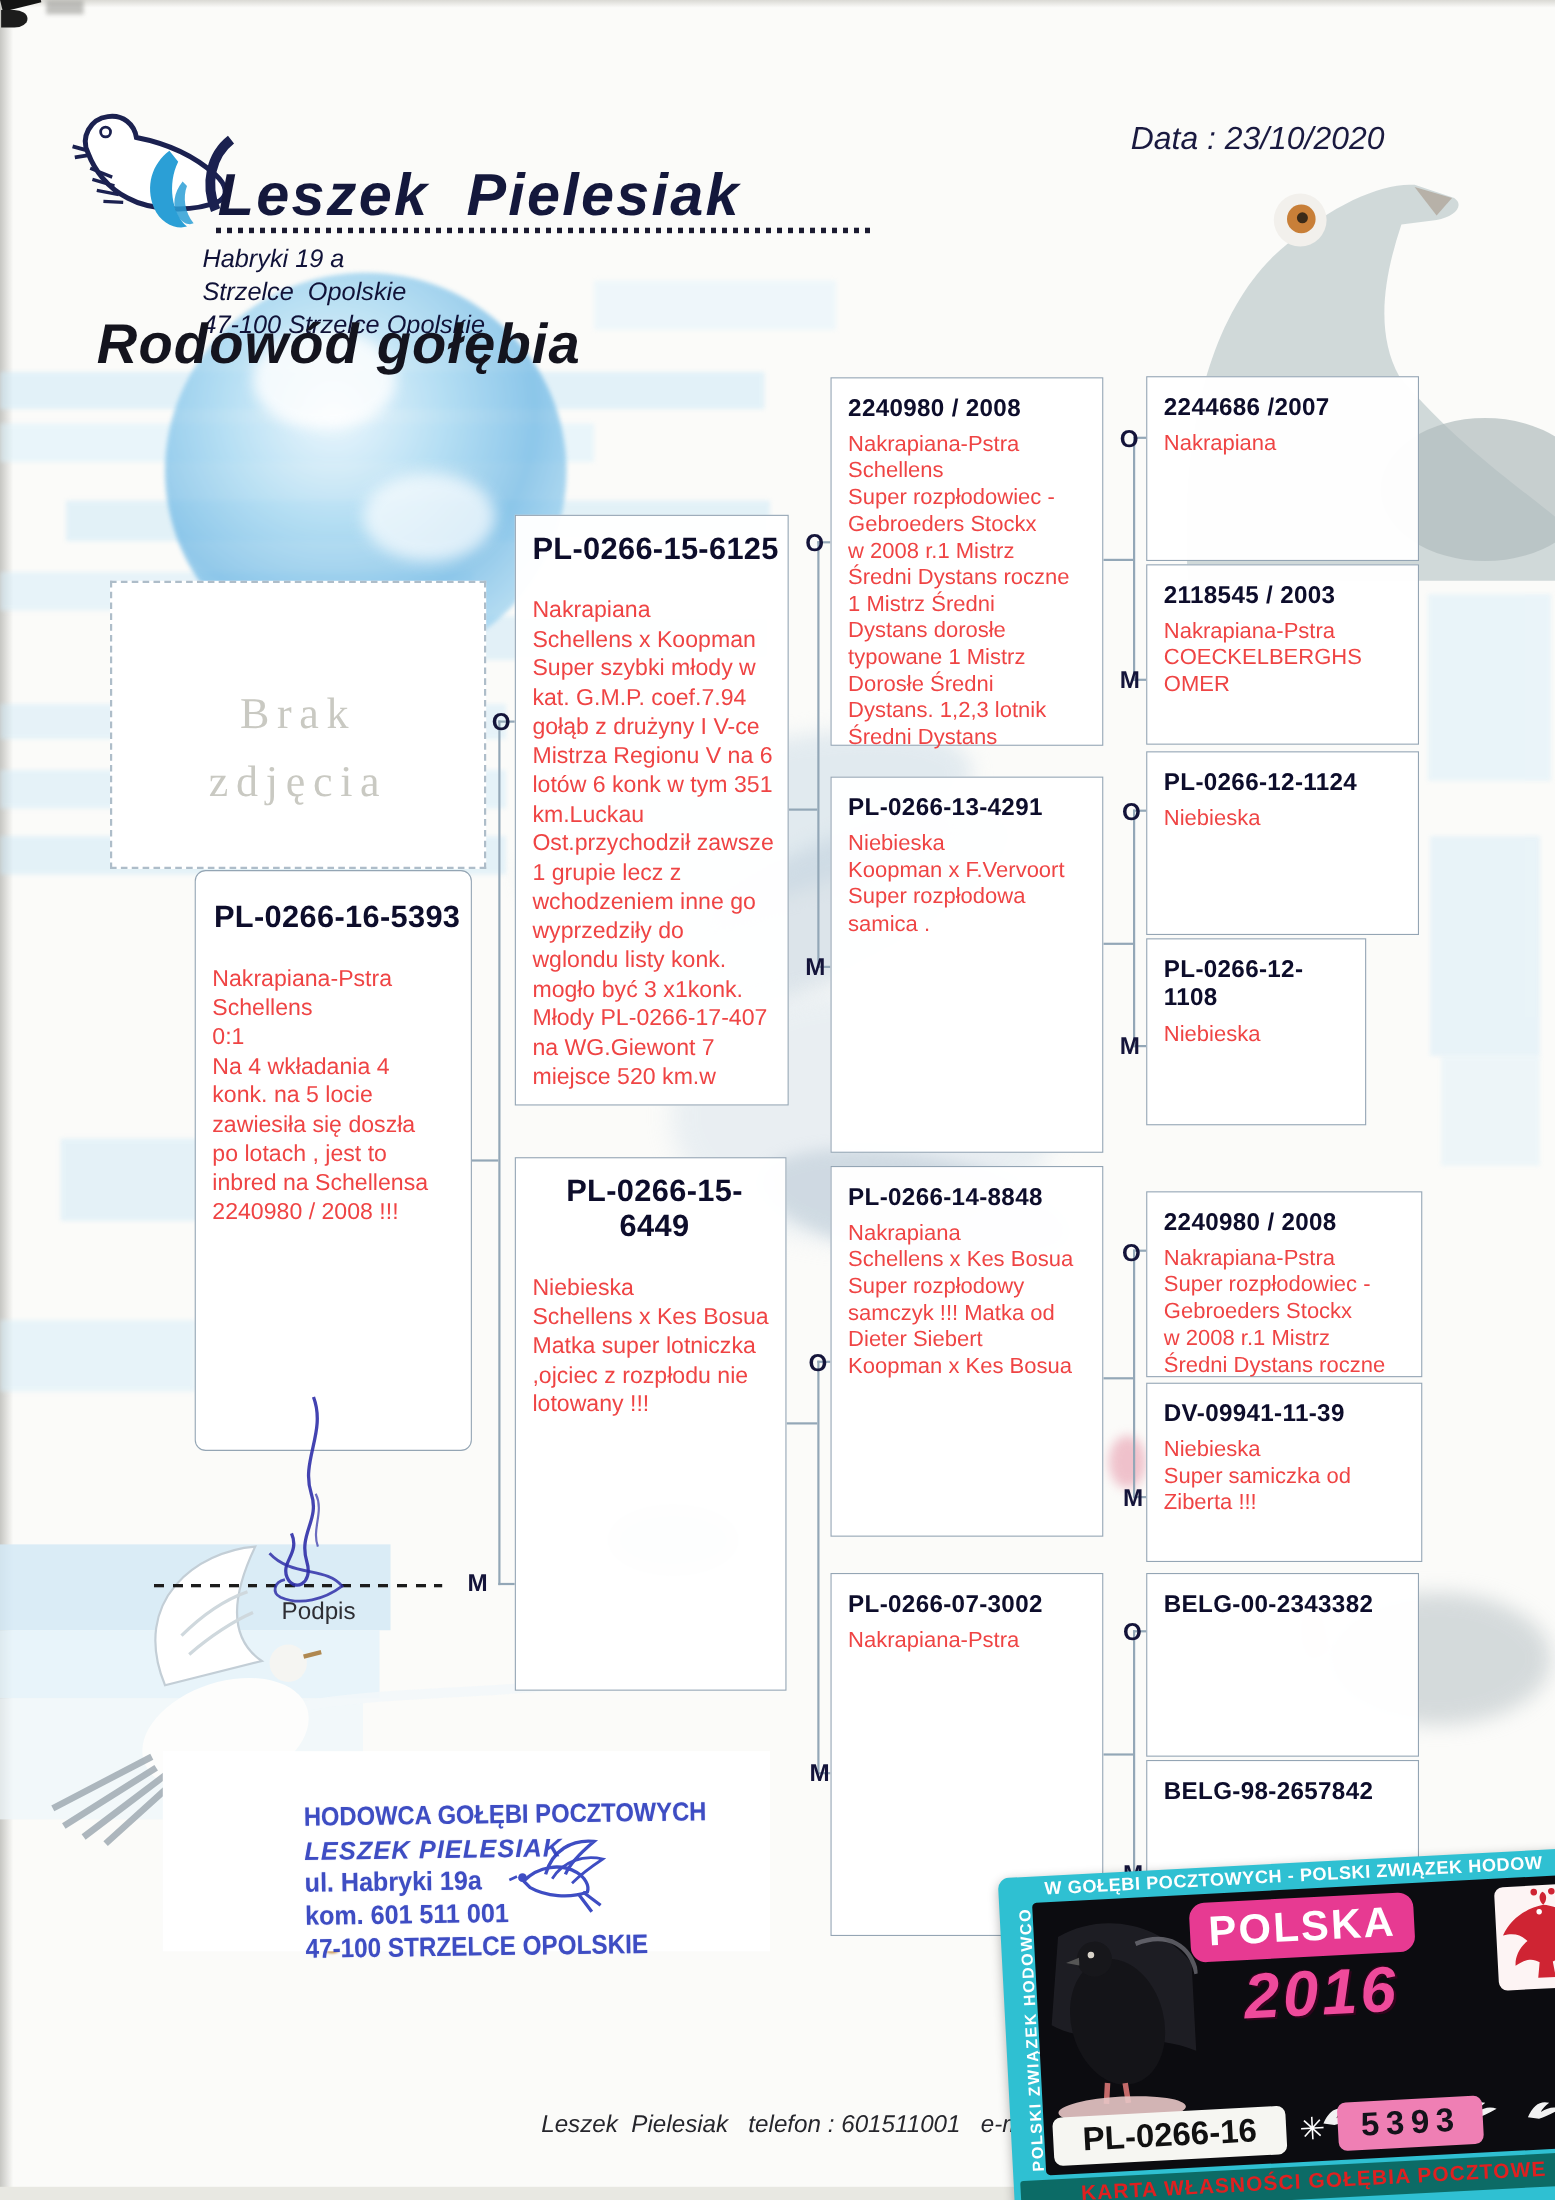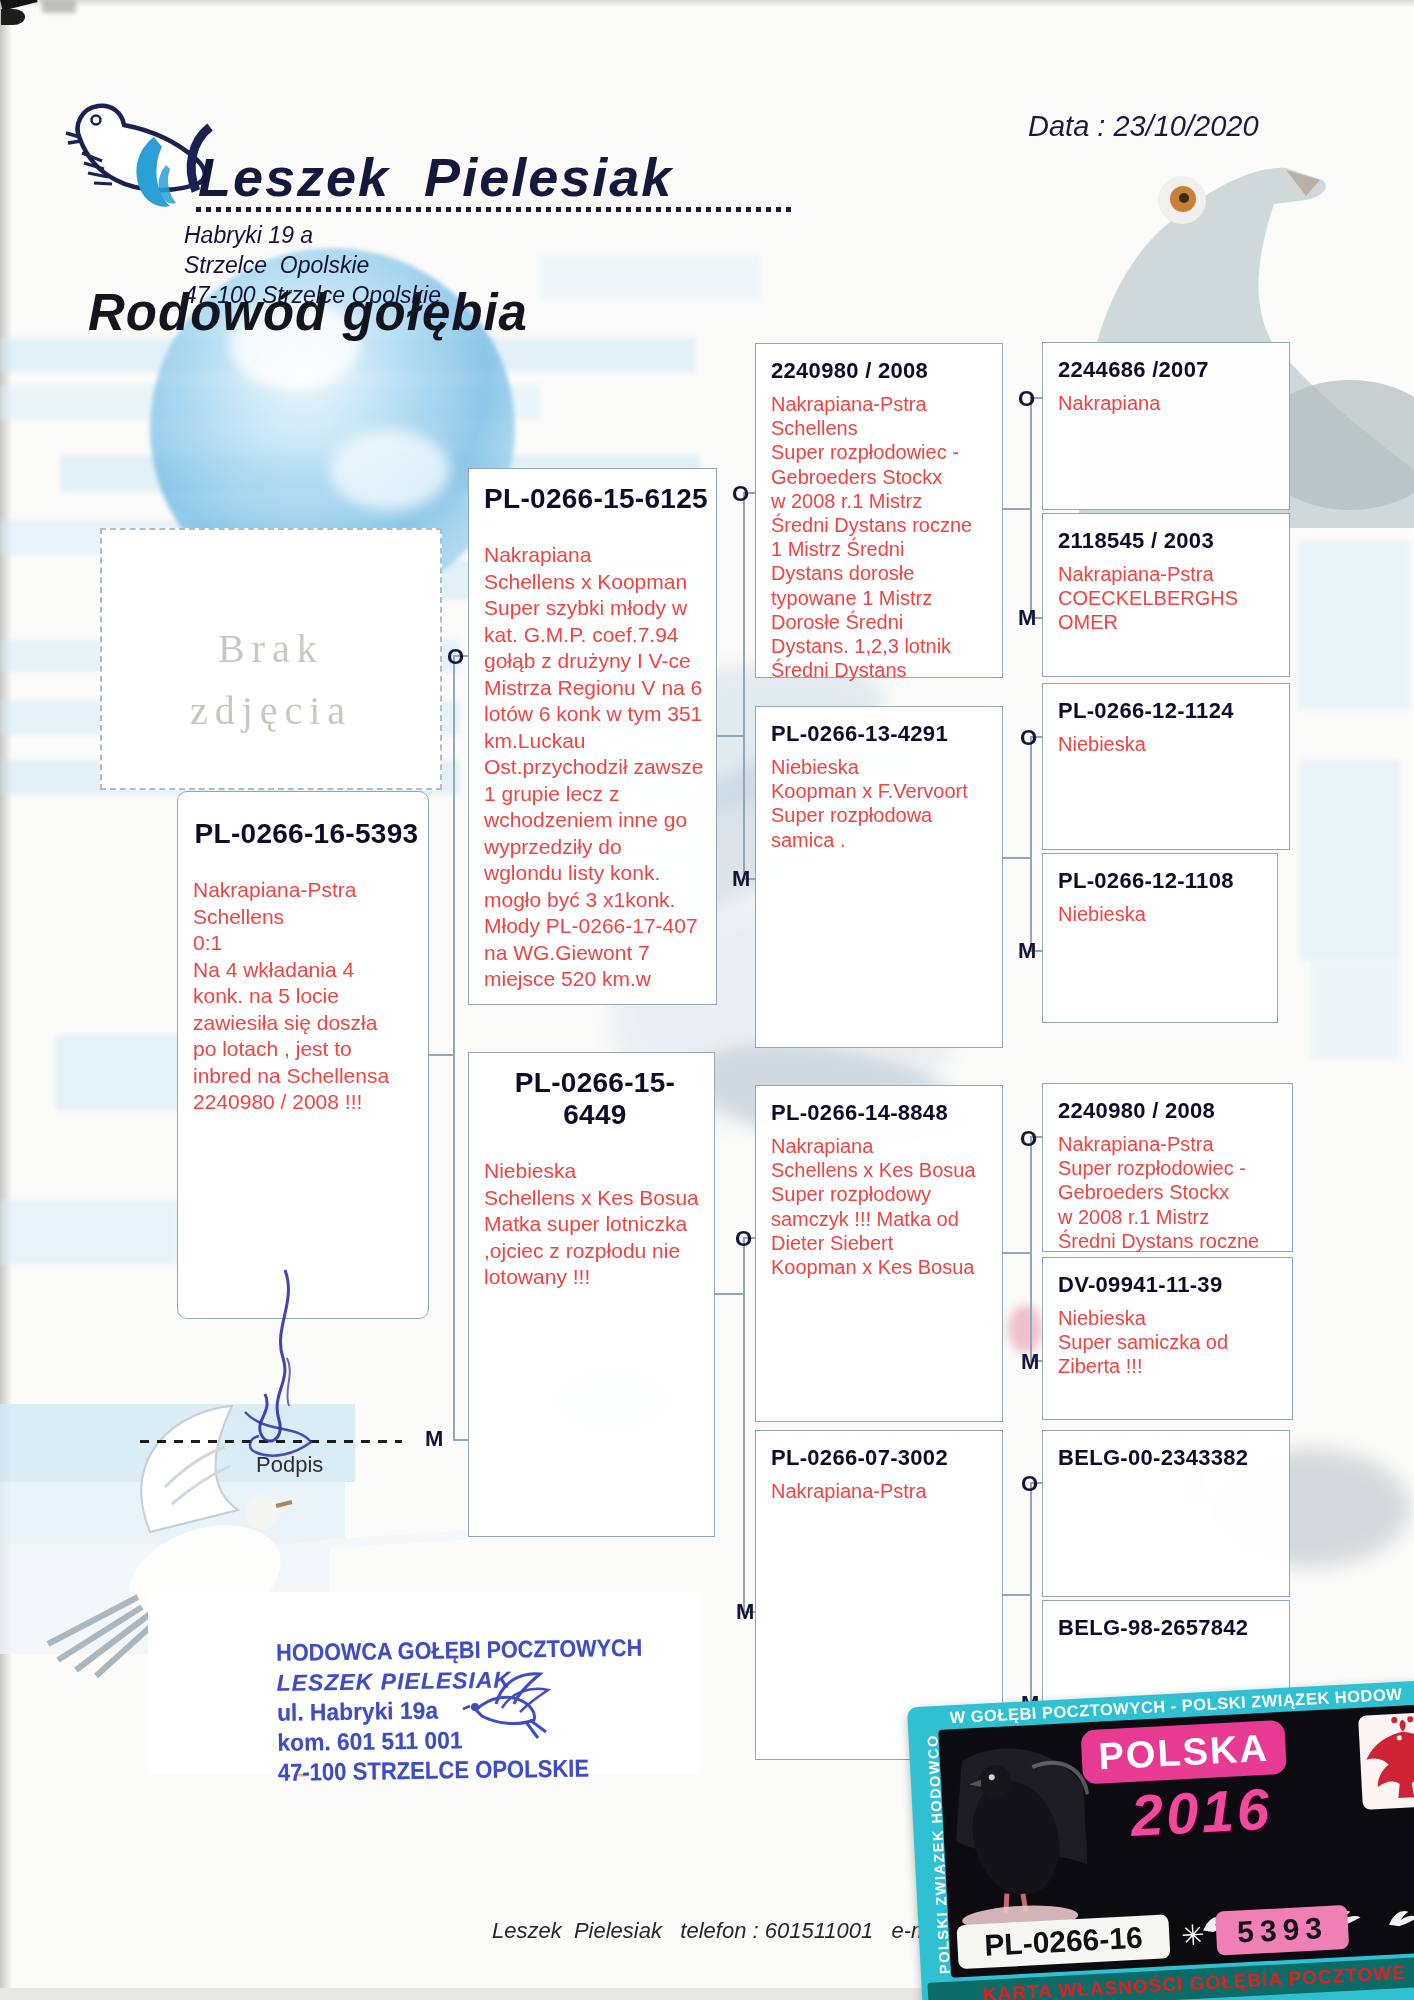--- a/index.html
+++ b/index.html
@@ -258,21 +258,21 @@
 Dystans. 1,2,3 lotnik
 Średni Dystans</div>
 </div>
 <div class="pbox p20" style="left:755px;top:706px;width:248px;height:342px">
   <div class="ring">PL-0266-13-4291</div>
   <div class="plines">Niebieska
 Koopman x F.Vervoort
 Super rozpłodowa
 samica .</div>
 </div>
-<div class="pbox p20" style="left:755px;top:1085px;width:248px;height:337px">
+<div class="pbox p20" style="left:755px;top:1060px;width:248px;height:337px">
   <div class="ring">PL-0266-14-8848</div>
   <div class="plines">Nakrapiana
 Schellens x Kes Bosua
 Super rozpłodowy
 samczyk !!! Matka od
 Dieter Siebert
 Koopman x Kes Bosua</div>
 </div>
 <div class="pbox p20" style="left:755px;top:1430px;width:248px;height:330px">
   <div class="ring">PL-0266-07-3002</div>
@@ -285,21 +285,21 @@
 <div class="pbox p20" style="left:1042px;top:513px;width:248px;height:164px">
   <div class="ring">2118545 / 2003</div>
   <div class="plines">Nakrapiana-Pstra
 COECKELBERGHS
 OMER</div>
 </div>
 <div class="pbox p20" style="left:1042px;top:683px;width:248px;height:167px">
   <div class="ring">PL-0266-12-1124</div>
   <div class="plines">Niebieska</div>
 </div>
-<div class="pbox p20" style="left:1042px;top:853px;width:236px;height:170px">
+<div class="pbox p20" style="left:1042px;top:853px;width:200px;height:170px">
   <div class="ring">PL-0266-12-1108</div>
   <div class="plines">Niebieska</div>
 </div>
 <div class="pbox p20" style="left:1042px;top:1083px;width:251px;height:169px">
   <div class="ring">2240980 / 2008</div>
   <div class="plines">Nakrapiana-Pstra
 Super rozpłodowiec -
 Gebroeders Stockx
 w 2008 r.1 Mistrz
 Średni Dystans roczne</div>

